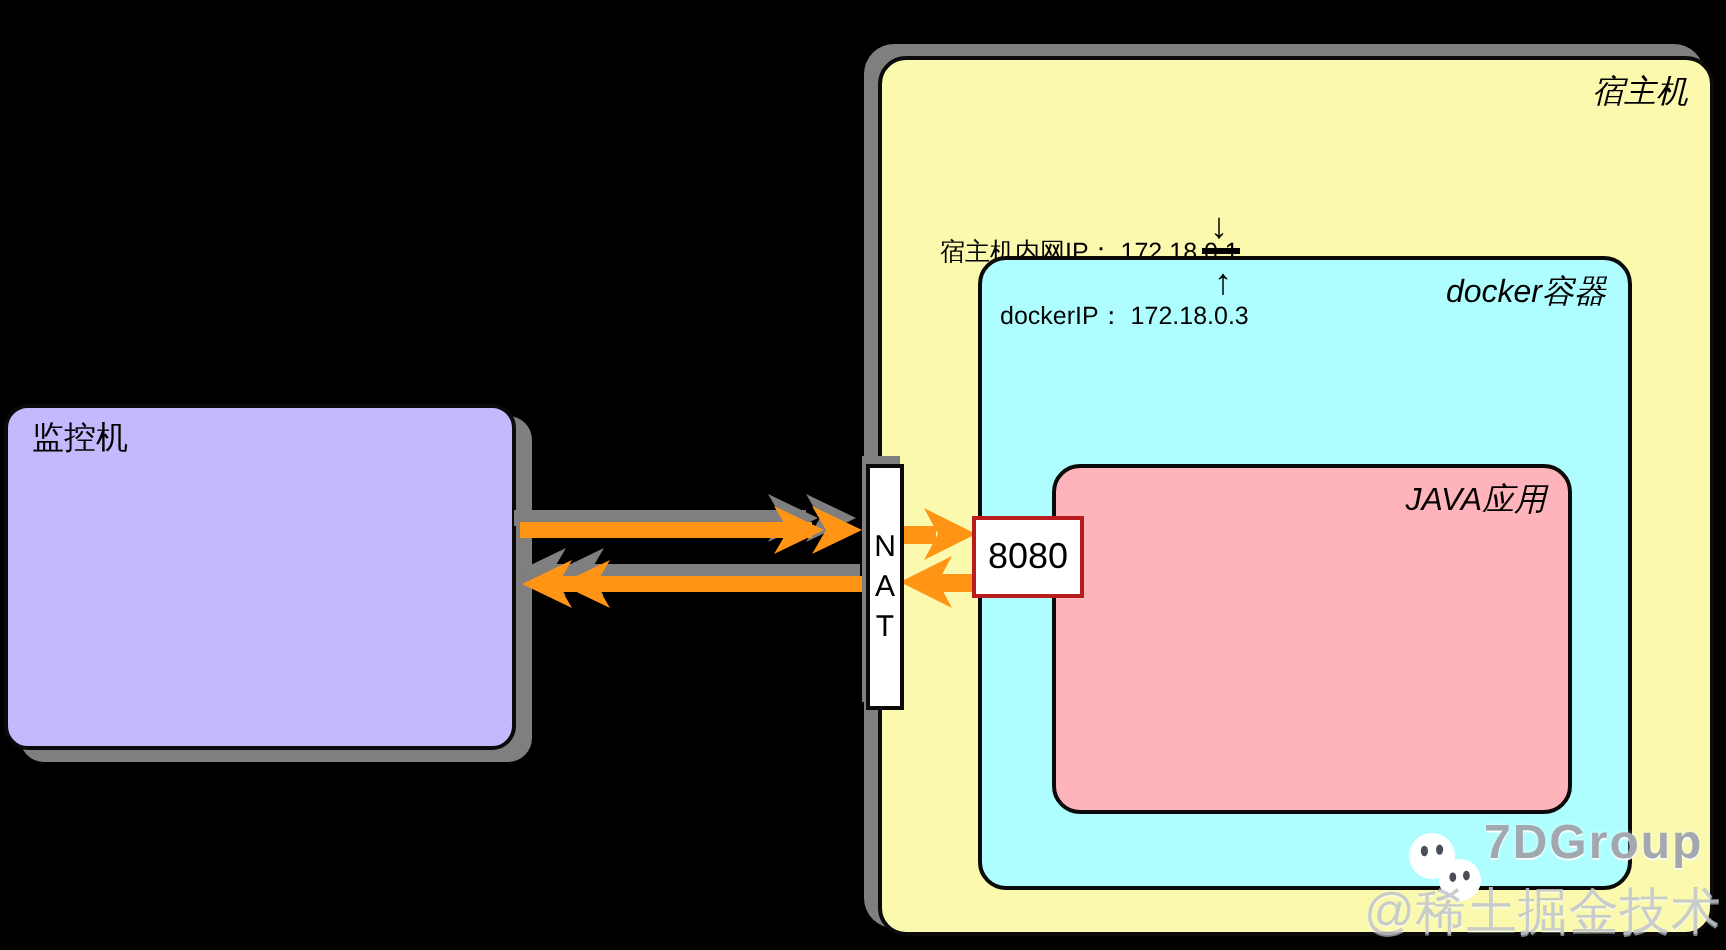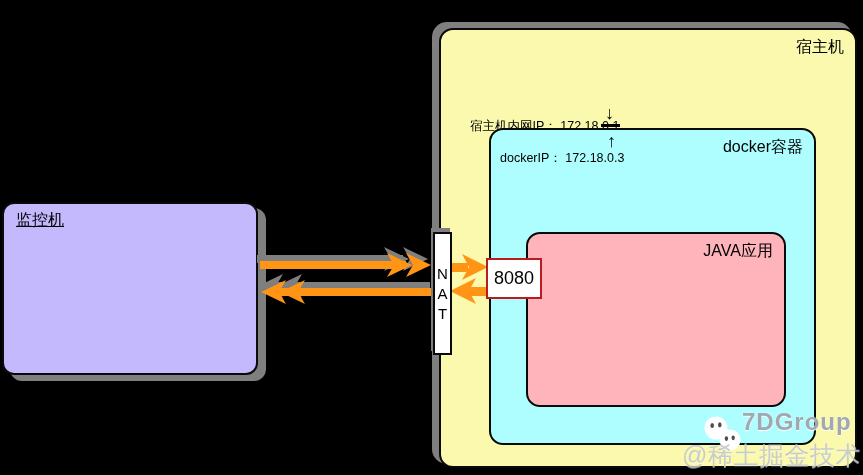--- a/index.html
+++ b/index.html
@@ -25,22 +25,22 @@
     background:var(--pink);
     padding-left:19px;
   }
   .monitor-box{
     left:2px;top:202px;width:256px;height:173px;border-radius:12px;
     background:var(--purple);
     box-shadow:8px 6px 0 var(--shadow);
     z-index:1;
   }
   .corner-label{position:absolute;font-size:16px;line-height:1.2;white-space:nowrap;}
-  .label-tr{top:7px;right:11px;}
-  .label-tl{top:6px;left:12px;text-decoration:underline;}
+  .label-tr{top:7px;right:11px;font-style:italic;}
+  .label-tl{top:6px;left:12px;}
   .ip-text{position:absolute;font-size:12.5px;line-height:1.2;white-space:nowrap;margin-top:15px;}
   .host-ip{left:29px;top:74px;}
   .docker-ip{left:9px;top:6px;}
   .mini-arrow{position:absolute;font-size:18px;font-weight:bold;line-height:1;}
   .arrow-down{left:164px;top:74px;}
   .arrow-up{left:116px;top:2px;}
   .border-tick{position:absolute;left:160px;top:94px;width:19px;height:3px;background:#000;}
   .nat-box{
     position:absolute;left:433px;top:232px;width:19px;height:123px;
     box-sizing:border-box;background:#fff;border:2px solid #0a0a0a;

